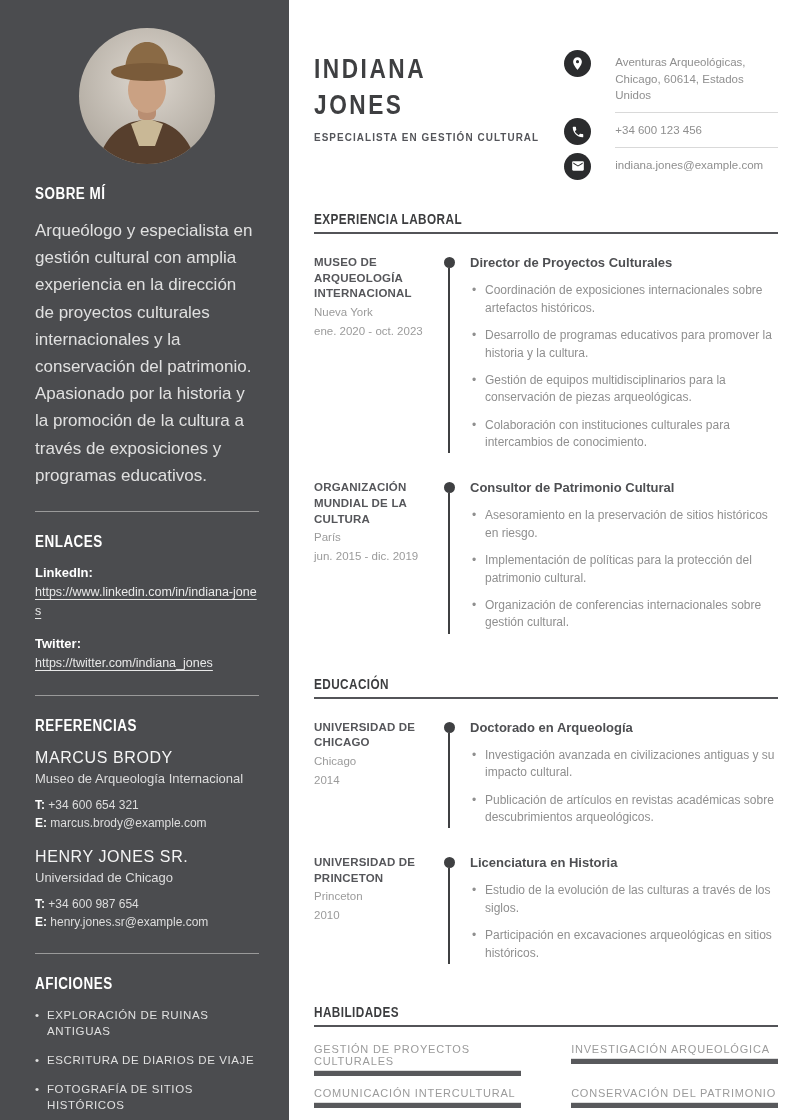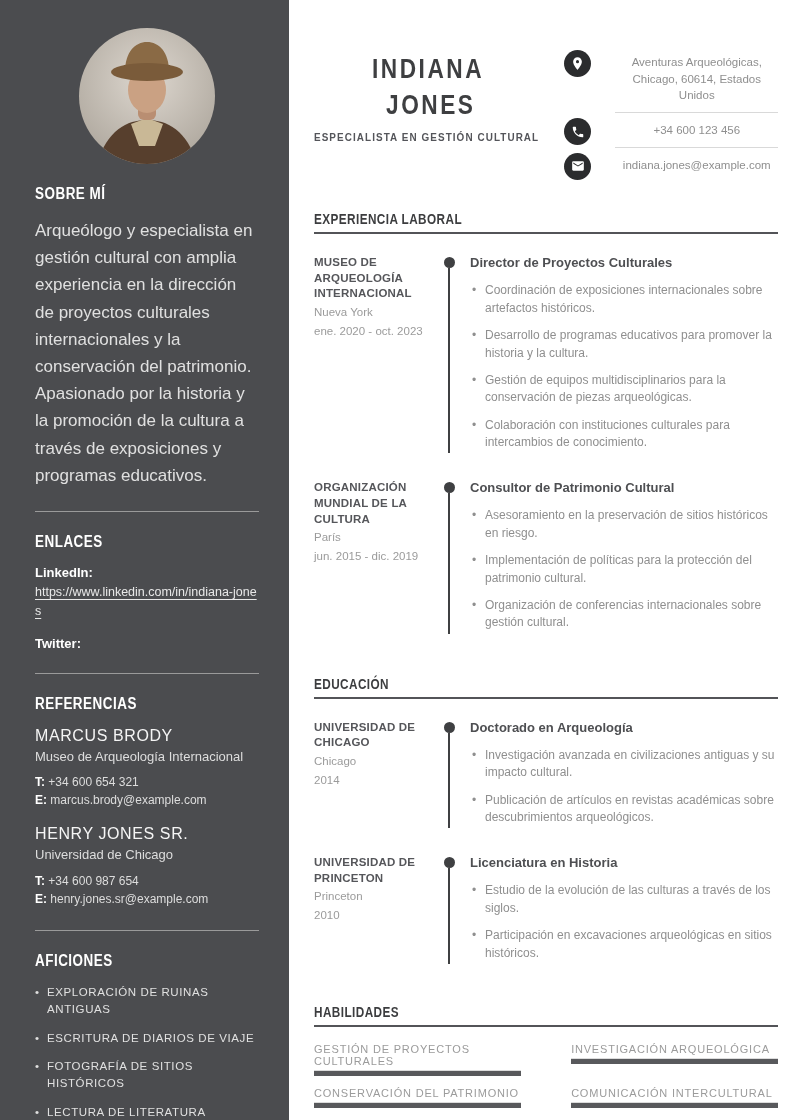--- a/index.html
+++ b/index.html
@@ -32,21 +32,21 @@
   .ref-name { font-size:16px; color:#f5f5f5; letter-spacing:0.6px; font-weight:normal; }
   .ref-org { font-size:13px; color:#dddddd; line-height:1.45; margin:3px 0 7px; }
   .ref-line { font-size:12px; color:#dddddd; line-height:1.5; }
   .ref-line b { color:#ffffff; }
   .hobby-list { list-style:none; }
   .hobby-list li { font-size:11.5px; letter-spacing:0.6px; line-height:1.45; color:#e0e0e0; margin-bottom:12px; padding-left:12px; position:relative; }
   .hobby-list li::before { content:"•"; position:absolute; left:0; top:0; color:#e0e0e0; }
 
   
   .main { flex:1; padding:45px 19px 0 25px; }
-  .top-header { display:flex; justify-content:space-between; align-items:flex-start;text-align:center; }
+  .top-header { display:flex; justify-content:space-between; align-items:flex-start; }
   .name-block { padding-top:6px; }
   .person-name { font-size:27px; line-height:1.35; letter-spacing:3px; color:#3e3f41; font-weight:bold; }
   .person-title { font-size:11px; letter-spacing:1.2px; color:#54555a; margin-top:7px; font-weight:bold; }
   .contact-block { width:214px; flex-shrink:0; }
   .contact-row { display:flex; align-items:flex-start; gap:24px; padding-top:5px; }
   .contact-icon { width:27px; height:27px; border-radius:50%; background:#2b2c2e; flex-shrink:0; display:flex; align-items:center; justify-content:center; }
   .contact-body { flex:1; font-size:11.5px; color:#8f8f8f; line-height:1.45; padding:4px 0 8px; }
   .contact-row.with-line .contact-body { border-bottom:1px solid #d9d9d9; }
 
   .sec-heading { font-size:14px; color:#3c3d3f; letter-spacing:0.5px; }
@@ -110,20 +110,21 @@
     <hr class="side-divider">
 
     <section class="side-sec">
       <div class="side-heading"><span class="cond">ENLACES</span></div>
       <div class="link-item">
         <div class="link-label">LinkedIn:</div>
         <span class="link-url">https://www.linkedin.com/in/indiana-jones</span>
       </div>
       <div class="link-item">
         <div class="link-label">Twitter:</div>
+        <span class="link-url">https://twitter.com/indiana_jones</span>
       </div>
     </section>
 
     <hr class="side-divider">
 
     <section class="side-sec">
       <div class="side-heading"><span class="cond">REFERENCIAS</span></div>
 
       <div class="ref-item">
         <div class="ref-name">MARCUS BRODY</div>
@@ -290,29 +291,29 @@
               <div class="bar-fill" style="width: 100%;"></div>
             </div>
         </div>
         <div class="bar-item">
           <div class="bar-label">INVESTIGACIÓN ARQUEOLÓGICA</div>
           <div class="bar-track">
               <div class="bar-fill" style="width: 100%;"></div>
             </div>
         </div>
         <div class="bar-item">
+          <div class="bar-label">COMUNICACIÓN INTERCULTURAL</div>
+          <div class="bar-track">
+              <div class="bar-fill" style="width: 100%;"></div>
+            </div>
+        </div>
+        <div class="bar-item">
           <div class="bar-label">CONSERVACIÓN DEL PATRIMONIO</div>
           <div class="bar-track">
               <div class="bar-fill" style="width: 100%;"></div>
             </div>
         </div>
-        <div class="bar-item">
-          <div class="bar-label">COMUNICACIÓN INTERCULTURAL</div>
-          <div class="bar-track">
-              <div class="bar-fill" style="width: 100%;"></div>
-            </div>
-        </div>
 
       </div>
     </section>
 
   </main>
 </div>
 
 </body></html>

